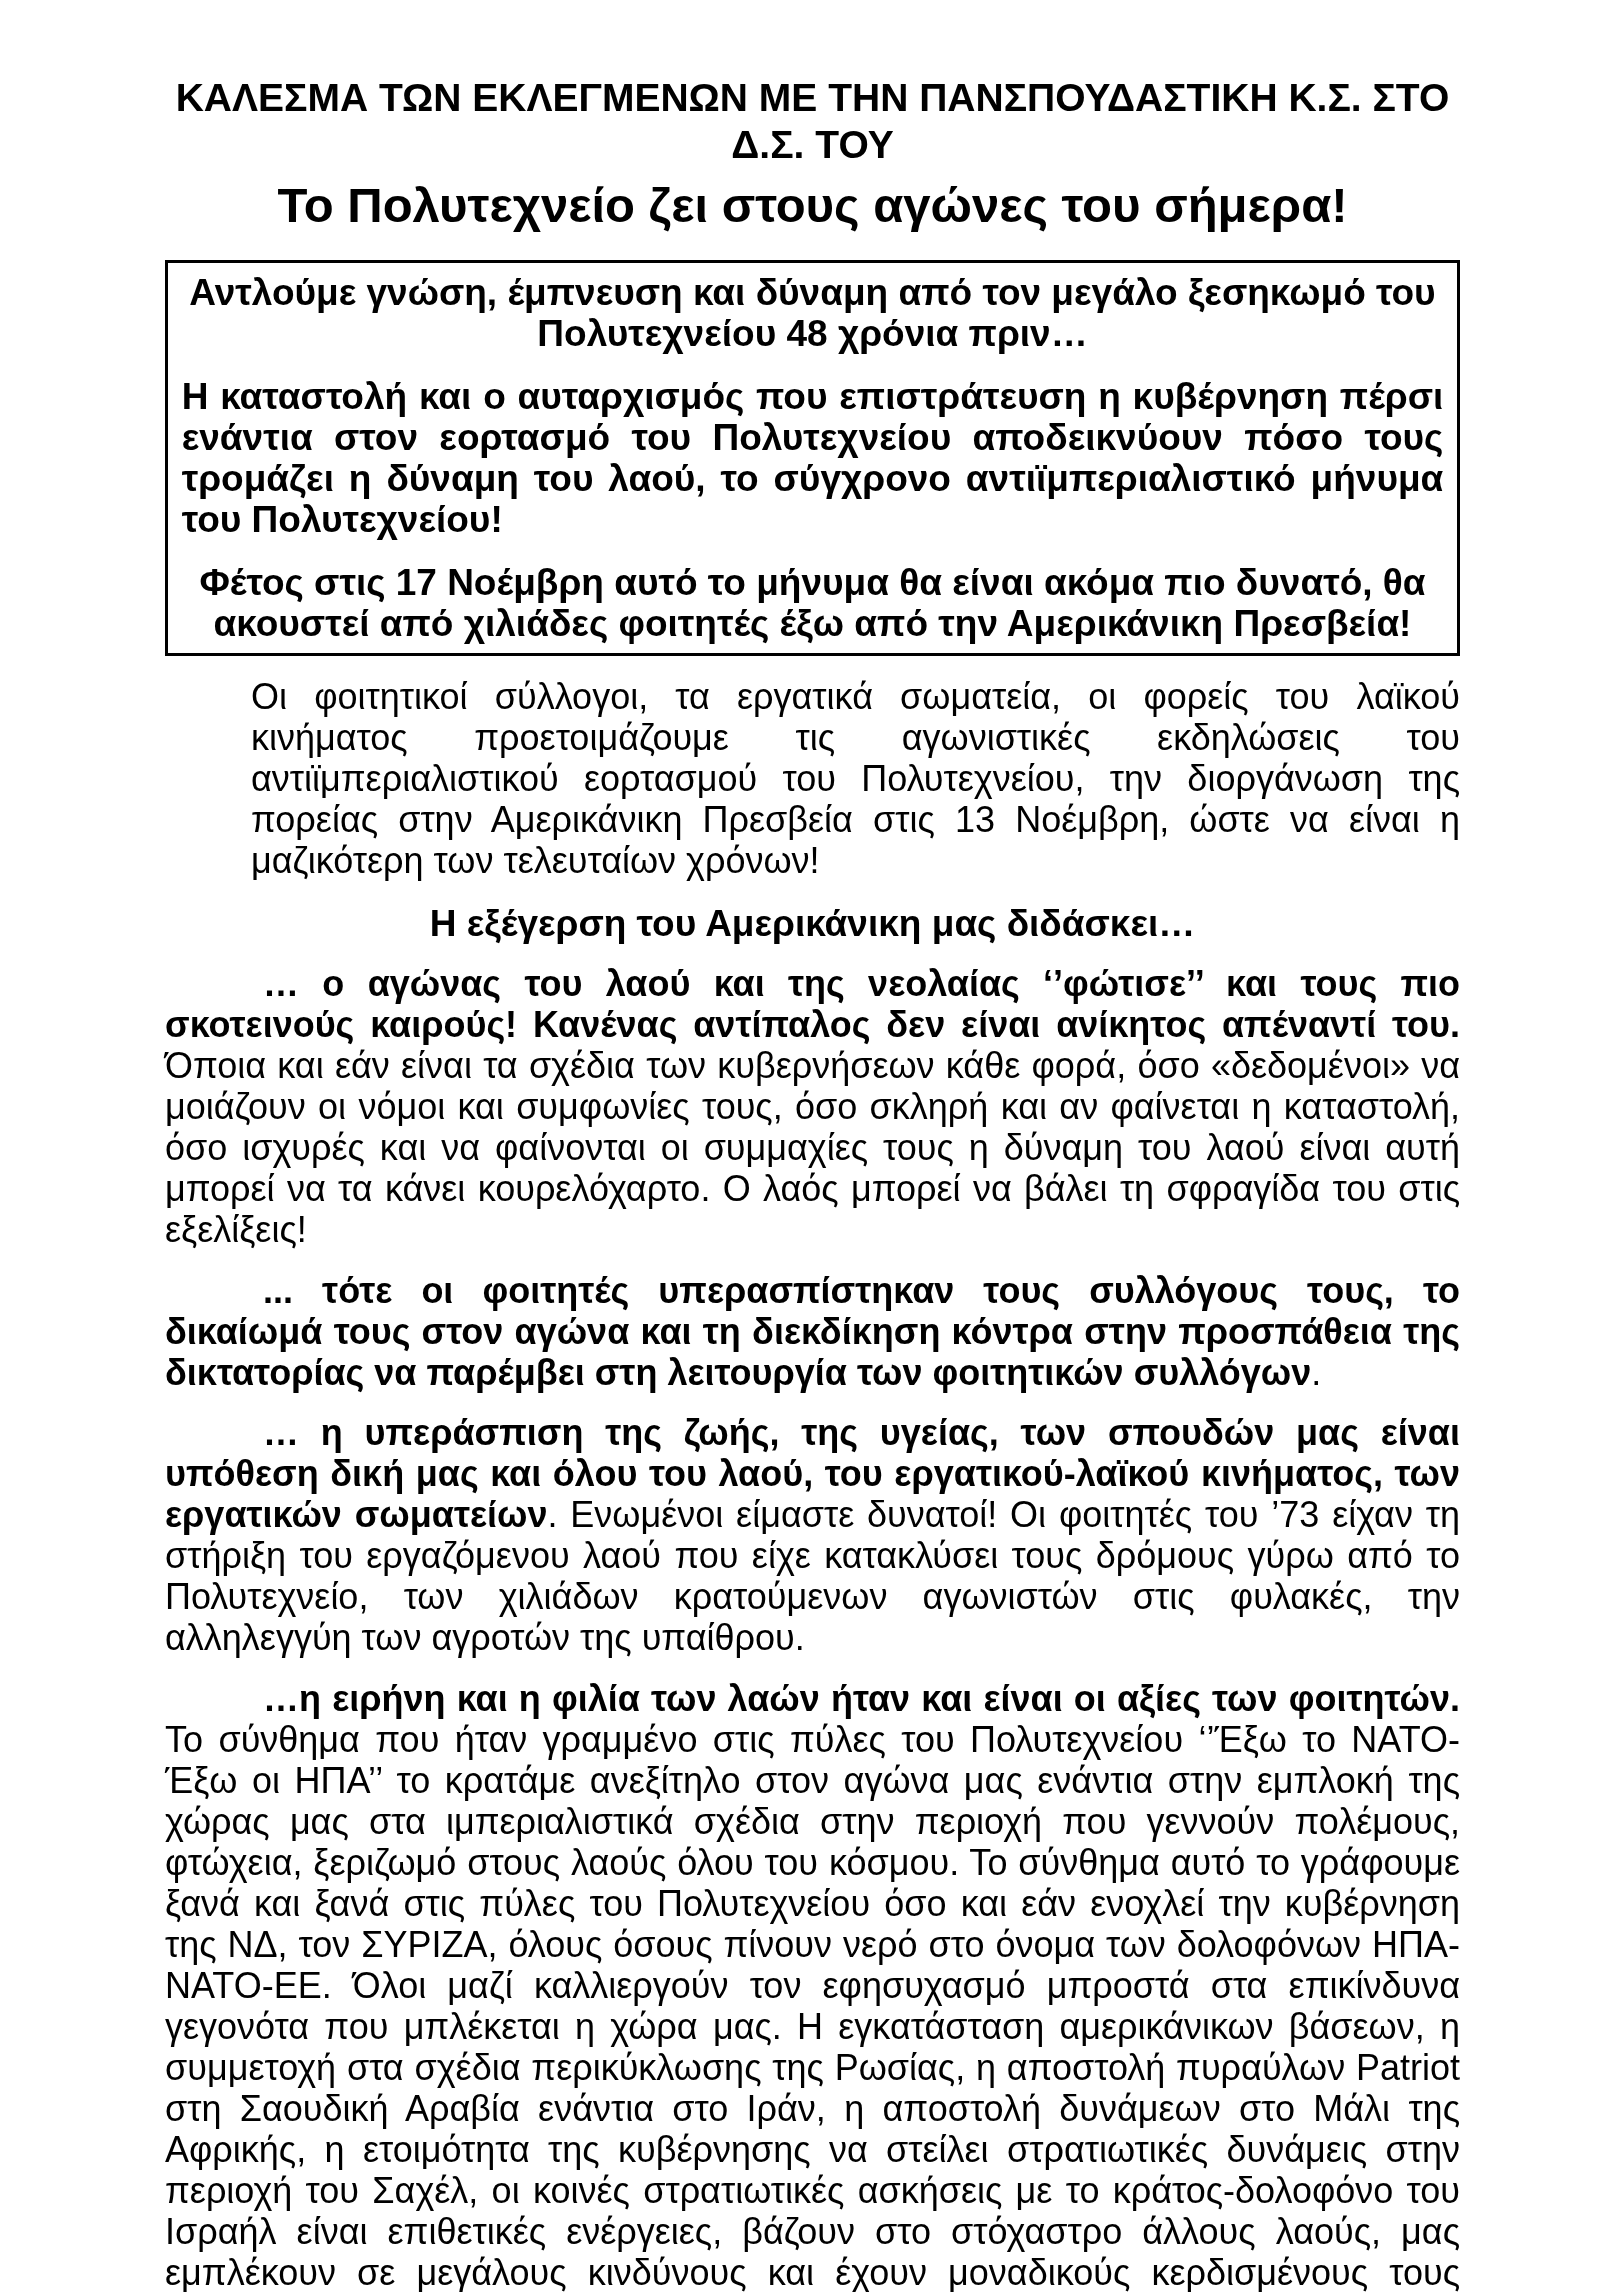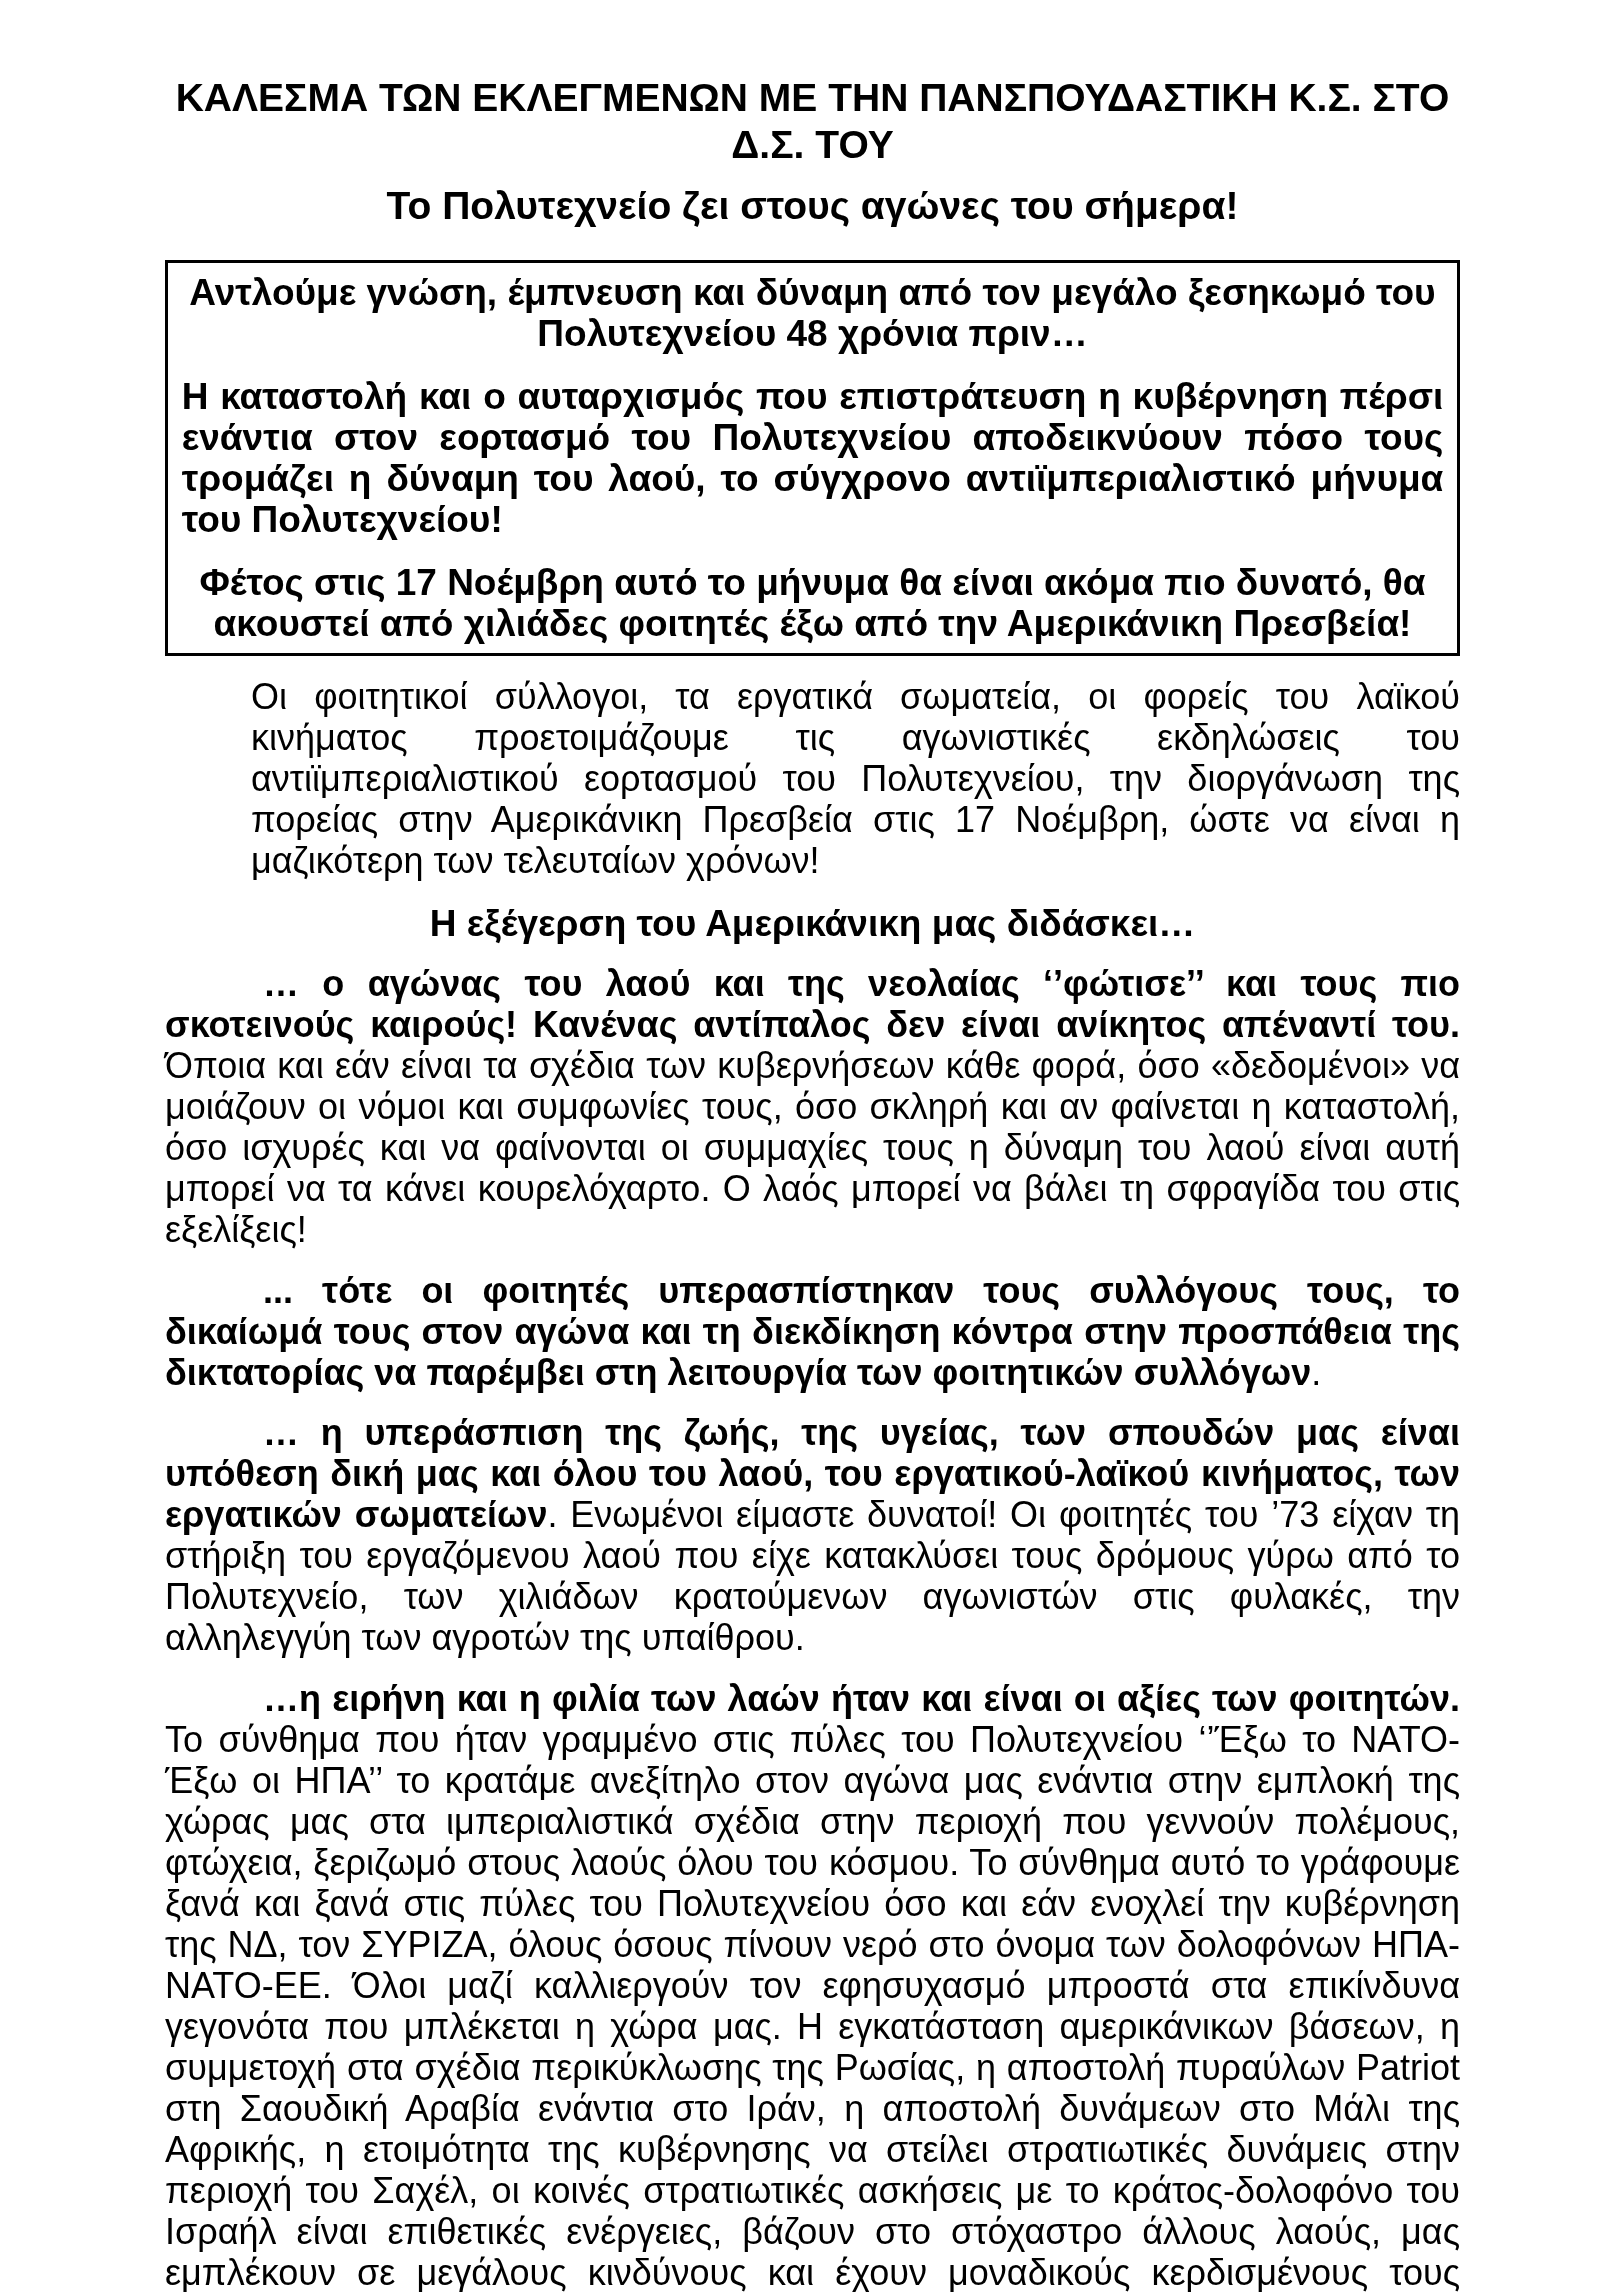--- a/index.html
+++ b/index.html
@@ -22,21 +22,21 @@
     background: #ffffff;
   }
   .doc-title {
     font-size: 39px;
     font-weight: bold;
     text-align: center;
     line-height: 47px;
     margin: 0;
   }
   .doc-subtitle {
-    font-size: 39px;
+    font-size: 49px;
     font-weight: bold;
     text-align: center;
     line-height: 43px;
     margin: 15.7px 0 0 0;
   }
   .highlight-box {
     border: 3.9px solid #000000;
     margin-top: 33px;
     padding: 9.8px 13.7px;
   }
@@ -81,21 +81,21 @@
   </h1>
 
   <p class="doc-subtitle">Το Πολυτεχνείο ζει στους αγώνες του σήμερα!</p>
 
   <div class="highlight-box">
     <p class="box-centered">Αντλούμε γνώση, έμπνευση και δύναμη από τον μεγάλο ξεσηκωμό του Πολυτεχνείου 48 χρόνια πριν…</p>
     <p class="box-justified">Η καταστολή και ο αυταρχισμός που επιστράτευση η κυβέρνηση πέρσι ενάντια στον εορτασμό του Πολυτεχνείου αποδεικνύουν πόσο τους τρομάζει η δύναμη του λαού, το σύγχρονο αντιϊμπεριαλιστικό μήνυμα του Πολυτεχνείου!</p>
     <p class="box-centered">Φέτος στις 17 Νοέμβρη αυτό το μήνυμα θα είναι ακόμα πιο δυνατό, θα ακουστεί από χιλιάδες φοιτητές έξω από την Αμερικάνικη Πρεσβεία!</p>
   </div>
 
-  <p class="body-para intro-para">Οι φοιτητικοί σύλλογοι, τα εργατικά σωματεία, οι φορείς του λαϊκού κινήματος προετοιμάζουμε τις αγωνιστικές εκδηλώσεις του αντιϊμπεριαλιστικού εορτασμού του Πολυτεχνείου, την διοργάνωση της πορείας στην Αμερικάνικη Πρεσβεία στις 17 Νοέμβρη, ώστε να είναι η μαζικότερη των τελευταίων χρόνων!</p>
+  <p class="body-para intro-para">Οι φοιτητικοί σύλλογοι, τα εργατικά σωματεία, οι φορείς του λαϊκού κινήματος προετοιμάζουμε τις αγωνιστικές εκδηλώσεις του αντιϊμπεριαλιστικού εορτασμού του Πολυτεχνείου, την διοργάνωση της πορείας στην Αμερικάνικη Πρεσβεία στις 13 Νοέμβρη, ώστε να είναι η μαζικότερη των τελευταίων χρόνων!</p>
 
   <p class="section-heading">Η εξέγερση του Αμερικάνικη  μας διδάσκει…</p>
 
   <p class="body-para lesson-para">
     <span class="bold-run">… ο αγώνας του λαού και της νεολαίας ‘’φώτισε’’ και τους πιο σκοτεινούς καιρούς! Κανένας αντίπαλος δεν είναι ανίκητος απέναντί του.</span><span class="regular-run"> Όποια και εάν είναι τα σχέδια των κυβερνήσεων κάθε φορά, όσο «δεδομένοι» να μοιάζουν οι νόμοι και συμφωνίες τους, όσο σκληρή και αν φαίνεται η καταστολή, όσο ισχυρές και να φαίνονται οι συμμαχίες τους η δύναμη του λαού είναι αυτή  μπορεί να τα κάνει κουρελόχαρτο. Ο λαός μπορεί να βάλει τη σφραγίδα του στις εξελίξεις!</span>
   </p>
 
   <p class="body-para lesson-para">
     <span class="bold-run">... τότε οι φοιτητές υπερασπίστηκαν τους συλλόγους τους, το δικαίωμά τους στον αγώνα και τη διεκδίκηση κόντρα στην προσπάθεια της δικτατορίας να παρέμβει στη λειτουργία των φοιτητικών συλλόγων</span><span class="regular-run">.</span>
   </p>

